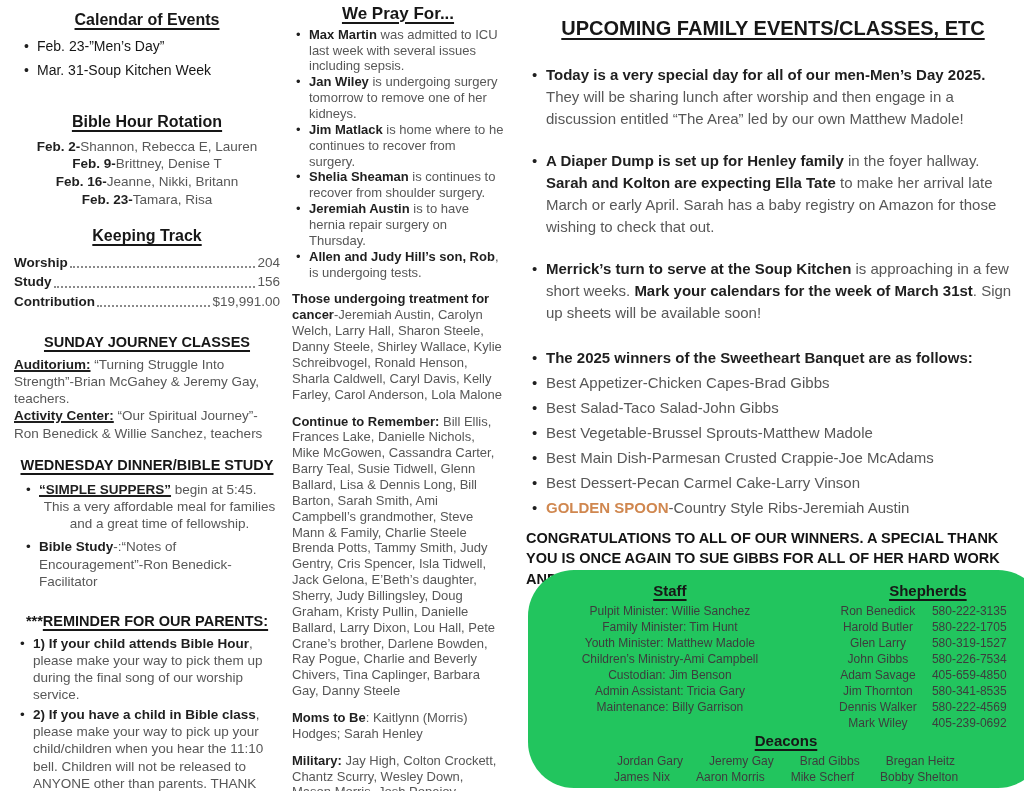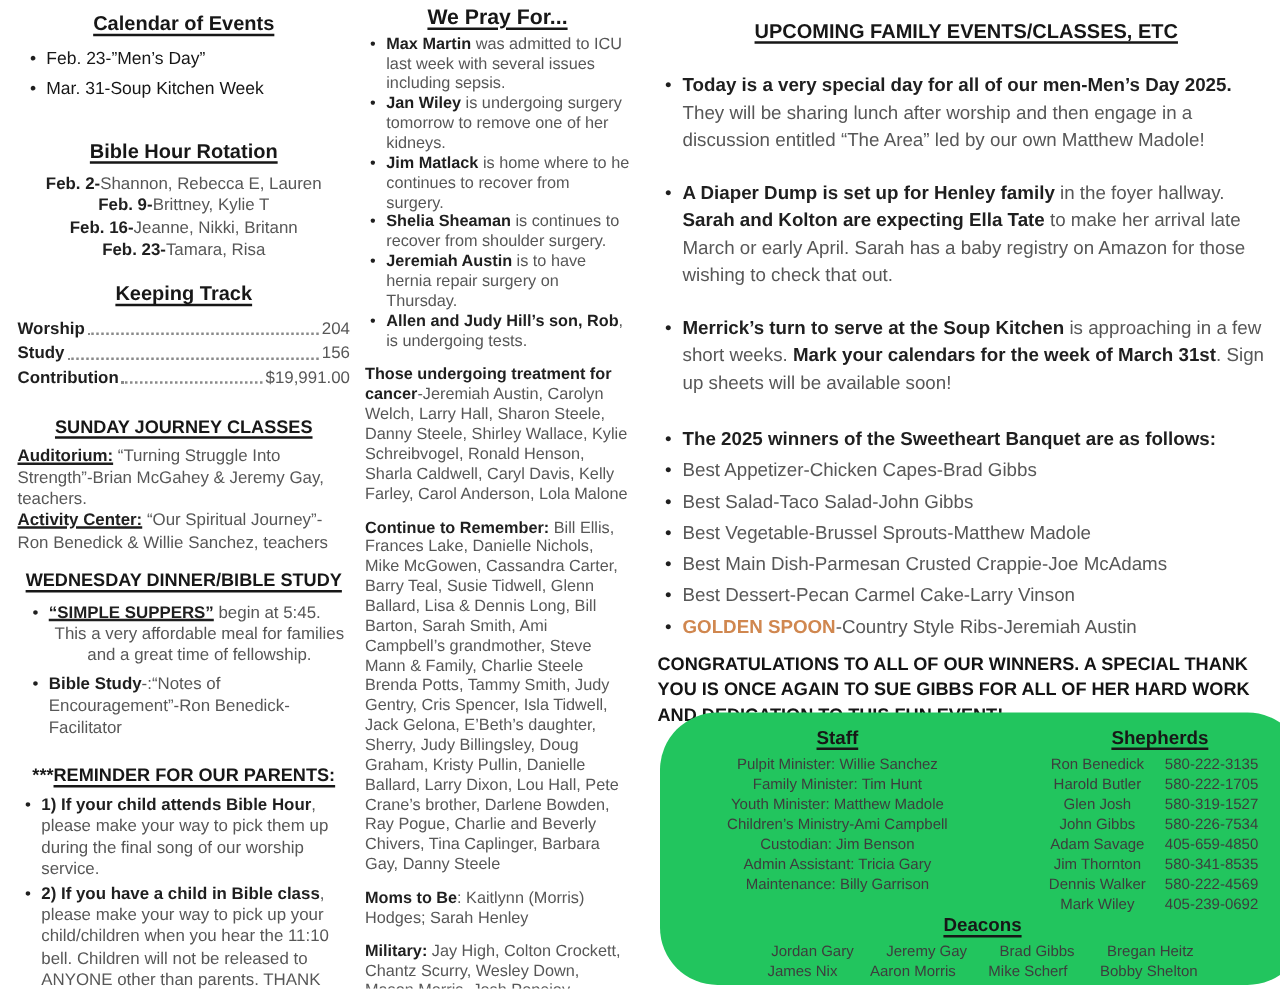--- a/index.html
+++ b/index.html
@@ -29,21 +29,21 @@
   .rem-list{margin:4px 0 0 2px;}
   .rem-list .bullet{margin-bottom:2px;}
   .mt6{margin-top:6px;} .mt14{margin-top:14px;} .mt18{margin-top:18px;} .mt22{margin-top:22px;} .mt30{margin-top:30px;}
   
   .col-mid{left:292px;top:4px;width:212px;font-size:13px;line-height:1.22;}
   .col-mid h2{font-size:17px;}
   .pray-list{margin-top:2px;}
   .mid-para{margin-top:11px;}
   
   .col-right{left:526px;top:14px;width:494px;font-size:15px;line-height:1.45;}
-  .col-right h2{font-size:16px;}
+  .col-right h2{font-size:20px;}
   .rb{position:relative;padding-left:20px;margin-top:21px;}
   .rb::before{content:"•";position:absolute;left:6px;color:#1f1f1f;}
   .win-list .rb{margin-top:0;line-height:25px;}
   .win-list{margin-top:21px;}
   .golden{font-weight:bold;}
   .congrats{margin-top:8px;font-weight:bold;color:#141414;font-size:14.5px;line-height:1.42;}
   
   .info-box{position:absolute;left:528px;top:570px;width:516px;height:218px;background:#22c55e;
             border-radius:46px;font-size:12px;line-height:16px;color:#3d3d3d;}
   .box-cols{display:flex;padding-top:13px;}
@@ -64,21 +64,21 @@
   <section class="col col-left">
     <h2>Calendar of Events</h2>
     <div class="cal-list">
         <div class="bullet">Feb. 23-”Men’s Day”</div>
         <div class="bullet">Mar. 31-Soup Kitchen Week</div>
       </div>
 
     <h2 class="mt30">Bible Hour Rotation</h2>
     <div class="bh-rows">
         <div><b>Feb. 2-</b><span class="gray">Shannon, Rebecca E, Lauren</span></div>
-        <div><b>Feb. 9-</b><span class="gray">Brittney, Kylie T</span></div>
+        <div><b>Feb. 9-</b><span class="gray">Brittney, Denise T</span></div>
         <div><b>Feb. 16-</b><span class="gray">Jeanne, Nikki, Britann</span></div>
         <div><b>Feb. 23-</b><span class="gray">Tamara, Risa</span></div>
       </div>
 
     <h2 class="mt18">Keeping Track</h2>
     <div class="kt">
         <div class="kt-row">
           <b>Worship</b>
           <span class="kt-dots"></span>
           <span class="gray">204</span>
@@ -198,21 +198,21 @@
         <div>
             <div class="shep-row">
               <span class="shep-name">Ron Benedick</span>
               <span class="shep-phone">580-222-3135</span>
             </div>
             <div class="shep-row">
               <span class="shep-name">Harold Butler</span>
               <span class="shep-phone">580-222-1705</span>
             </div>
             <div class="shep-row">
-              <span class="shep-name">Glen Josh</span>
+              <span class="shep-name">Glen Larry</span>
               <span class="shep-phone">580-319-1527</span>
             </div>
             <div class="shep-row">
               <span class="shep-name">John Gibbs</span>
               <span class="shep-phone">580-226-7534</span>
             </div>
             <div class="shep-row">
               <span class="shep-name">Adam Savage</span>
               <span class="shep-phone">405-659-4850</span>
             </div>

